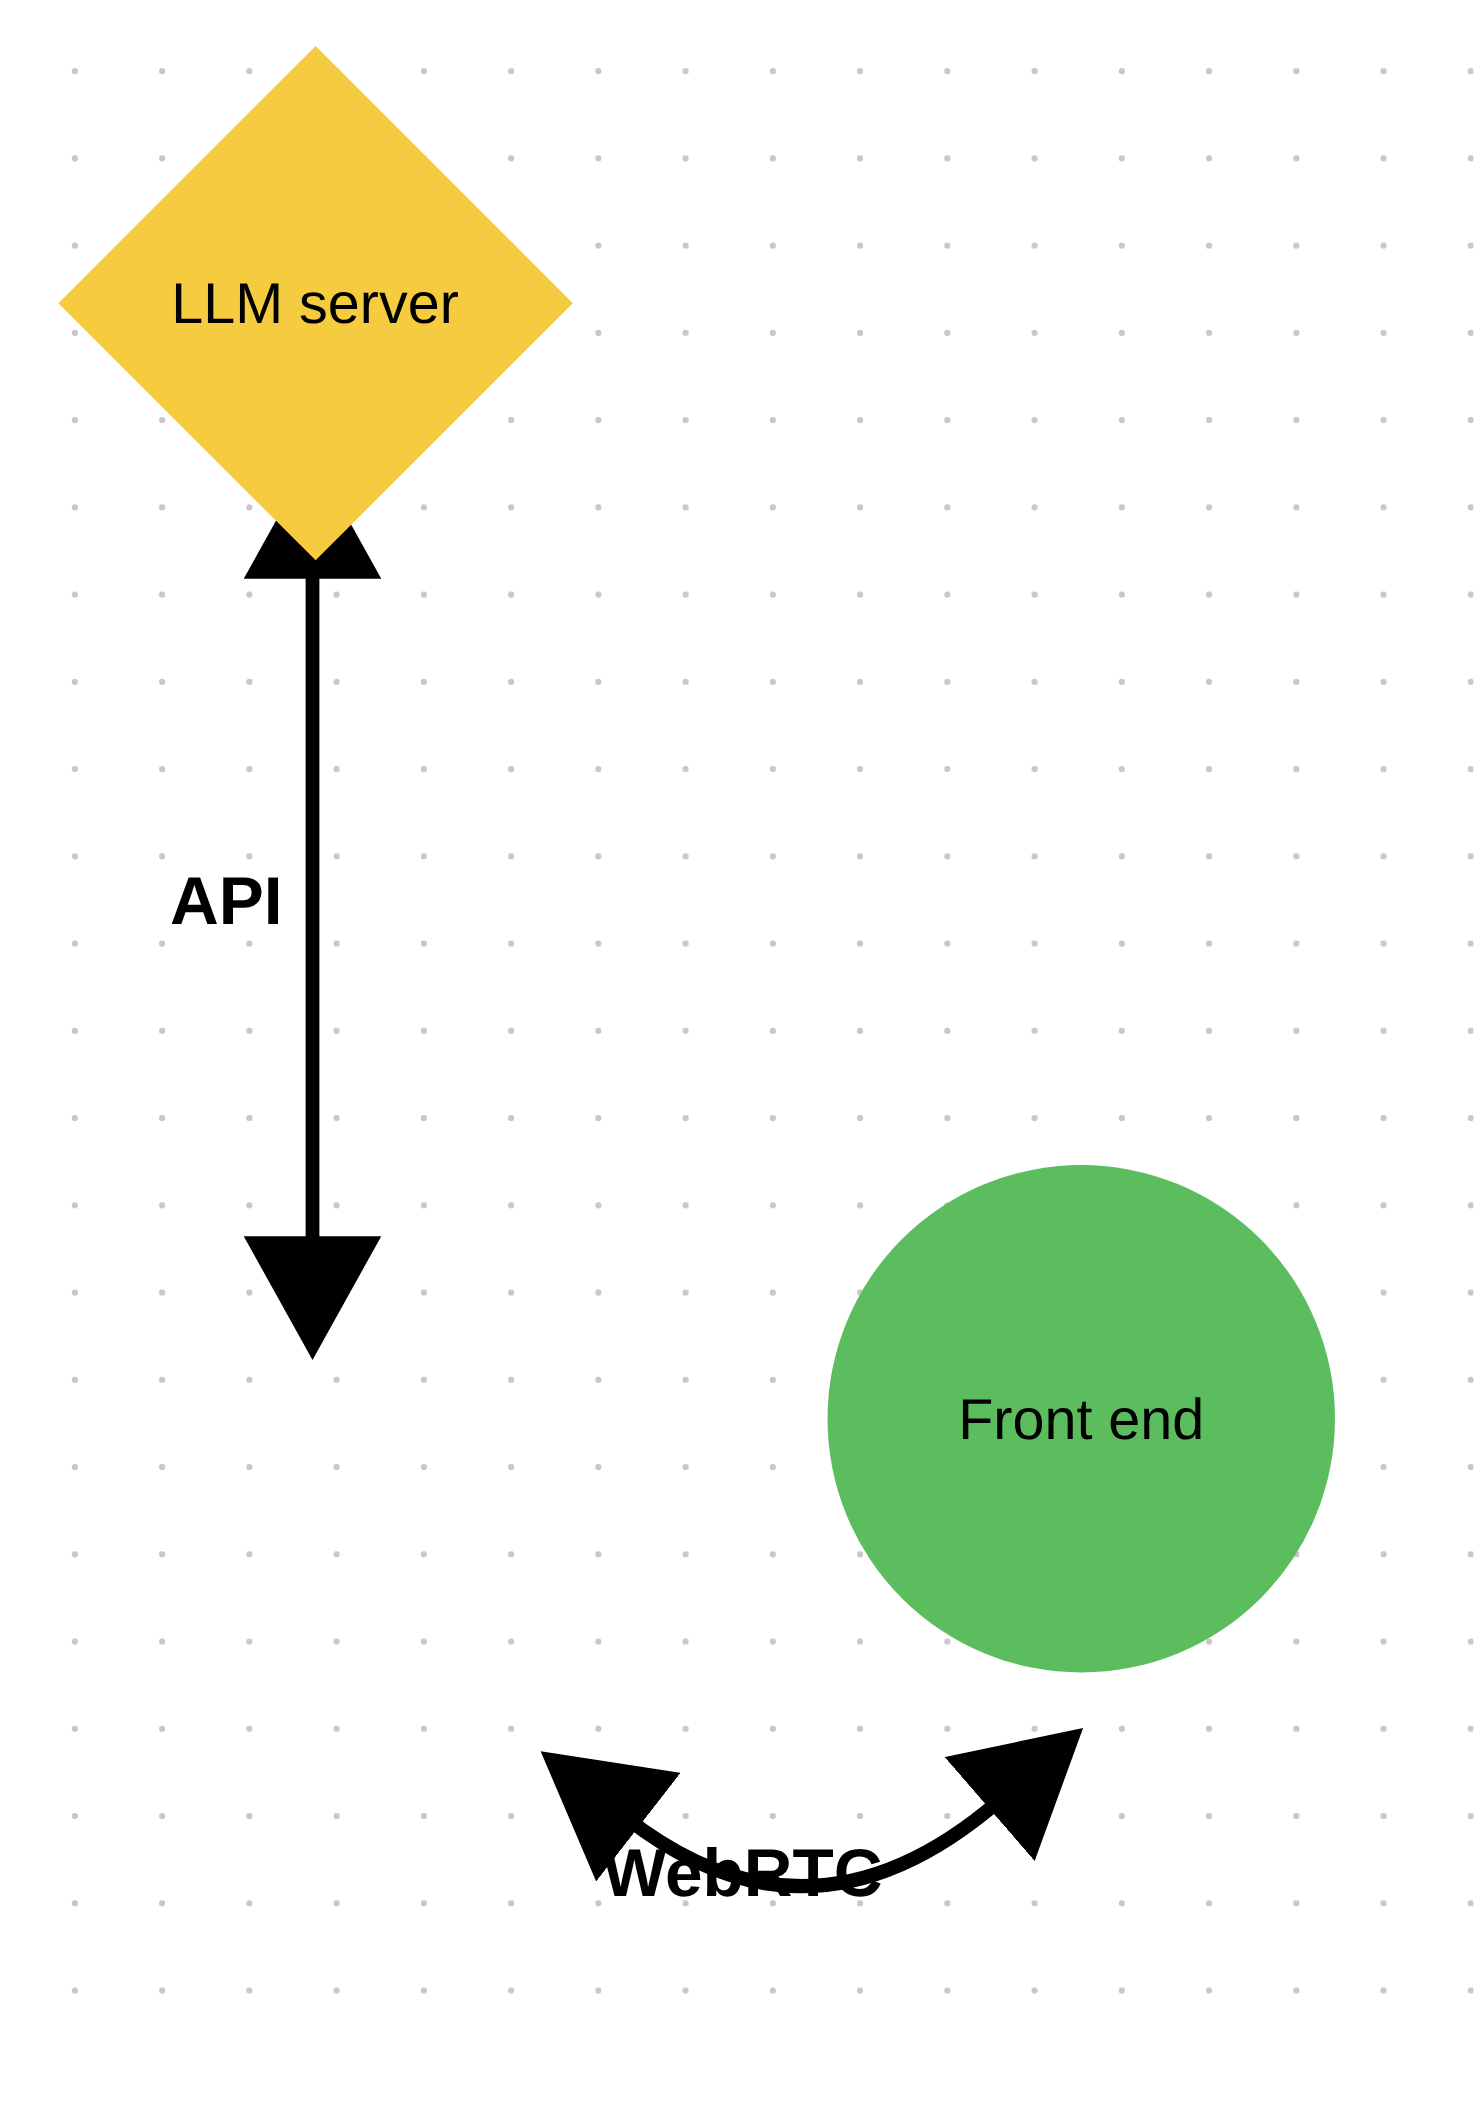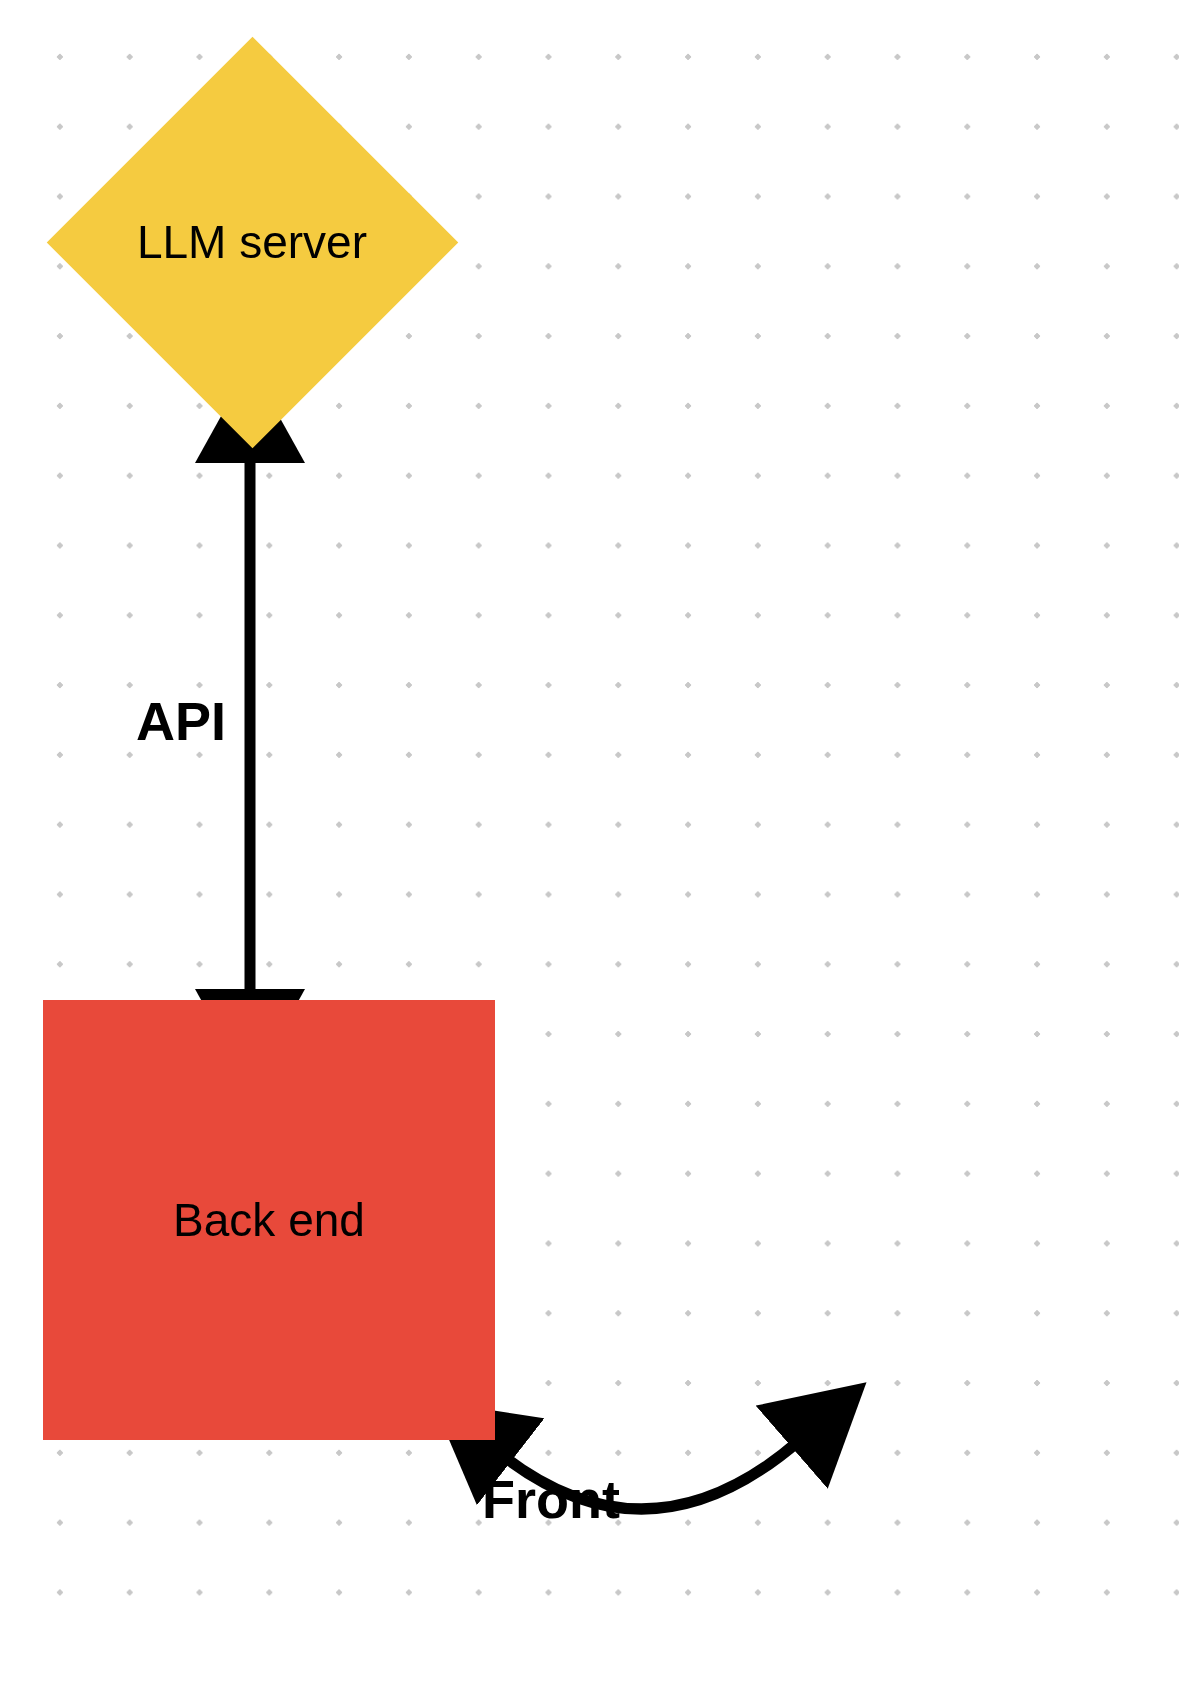--- a/index.html
+++ b/index.html
@@ -146,21 +146,21 @@
     <g>
       <path d="M 502 1455 Q 650 1570 800 1440" fill="none" stroke="#000000" stroke-width="11" marker-start="url(#arrow-up)" marker-end="url(#arrow-up)"></path>
     </g>
   </svg>
 
   <div id="llm-diamond">
     <div class="shape"></div>
     <div class="label">LLM server</div>
   </div>
 
-  <div id="backend-square">
-    <div class="label">Back end</div>
+
+  <div id="frontend-circle">
+    <div class="label">Front end</div>
   </div>
 
-
   <div class="edge-label" id="api-label">API</div>
-  <div class="edge-label" id="webrtc-label">Front</div>
+  <div class="edge-label" id="webrtc-label">WebRTC</div>
 
 </div>
 
 </body></html>

